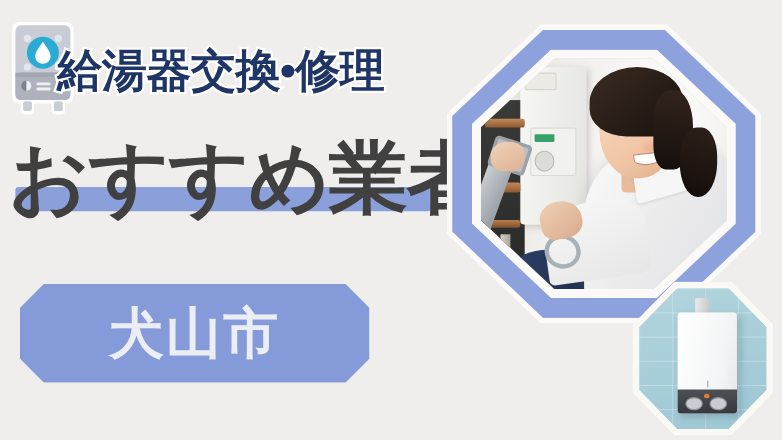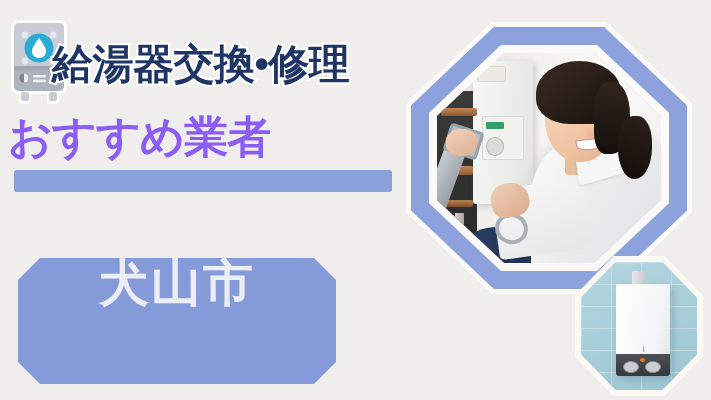--- a/index.html
+++ b/index.html
@@ -70,43 +70,44 @@
     top: 56px;
     width: 378px;
     height: 22px;
     background: #8ba0da;
     border-radius: 3px;
   }
 
   .subtitle-main {
     position: absolute;
     left: 0;
-    top: 1px;
-    font-size: 44px;
+    top: 12px;
+    font-size: 72px;
     line-height: 1;
     font-weight: 700;
     letter-spacing: -1px;
-    color: #8b5cf6;
+    color: #404040;
     white-space: nowrap;
   }
 
   
   .city-badge {
     position: absolute;
     left: 18px;
     top: 258px;
     width: 318px;
-    height: 126px;
+    height: 90px;
     background: #859ad8;
     clip-path: polygon(
       22px 0, calc(100% - 22px) 0,
       100% 22px, 100% calc(100% - 22px),
       calc(100% - 22px) 100%, 22px 100%,
       0 calc(100% - 22px), 0 22px);
     display: flex;
+    align-items: center;
     justify-content: center;
   }
   .city-badge-label {
     font-size: 50px;
     line-height: 1;
     font-weight: 700;
     letter-spacing: 2px;
     color: #eceef5;
     white-space: nowrap;
   }

